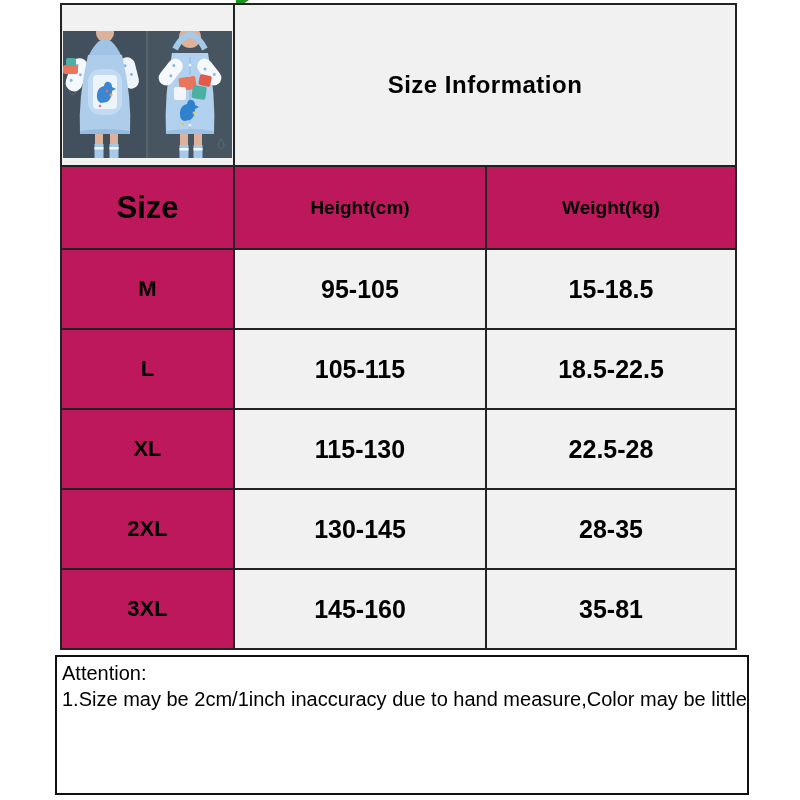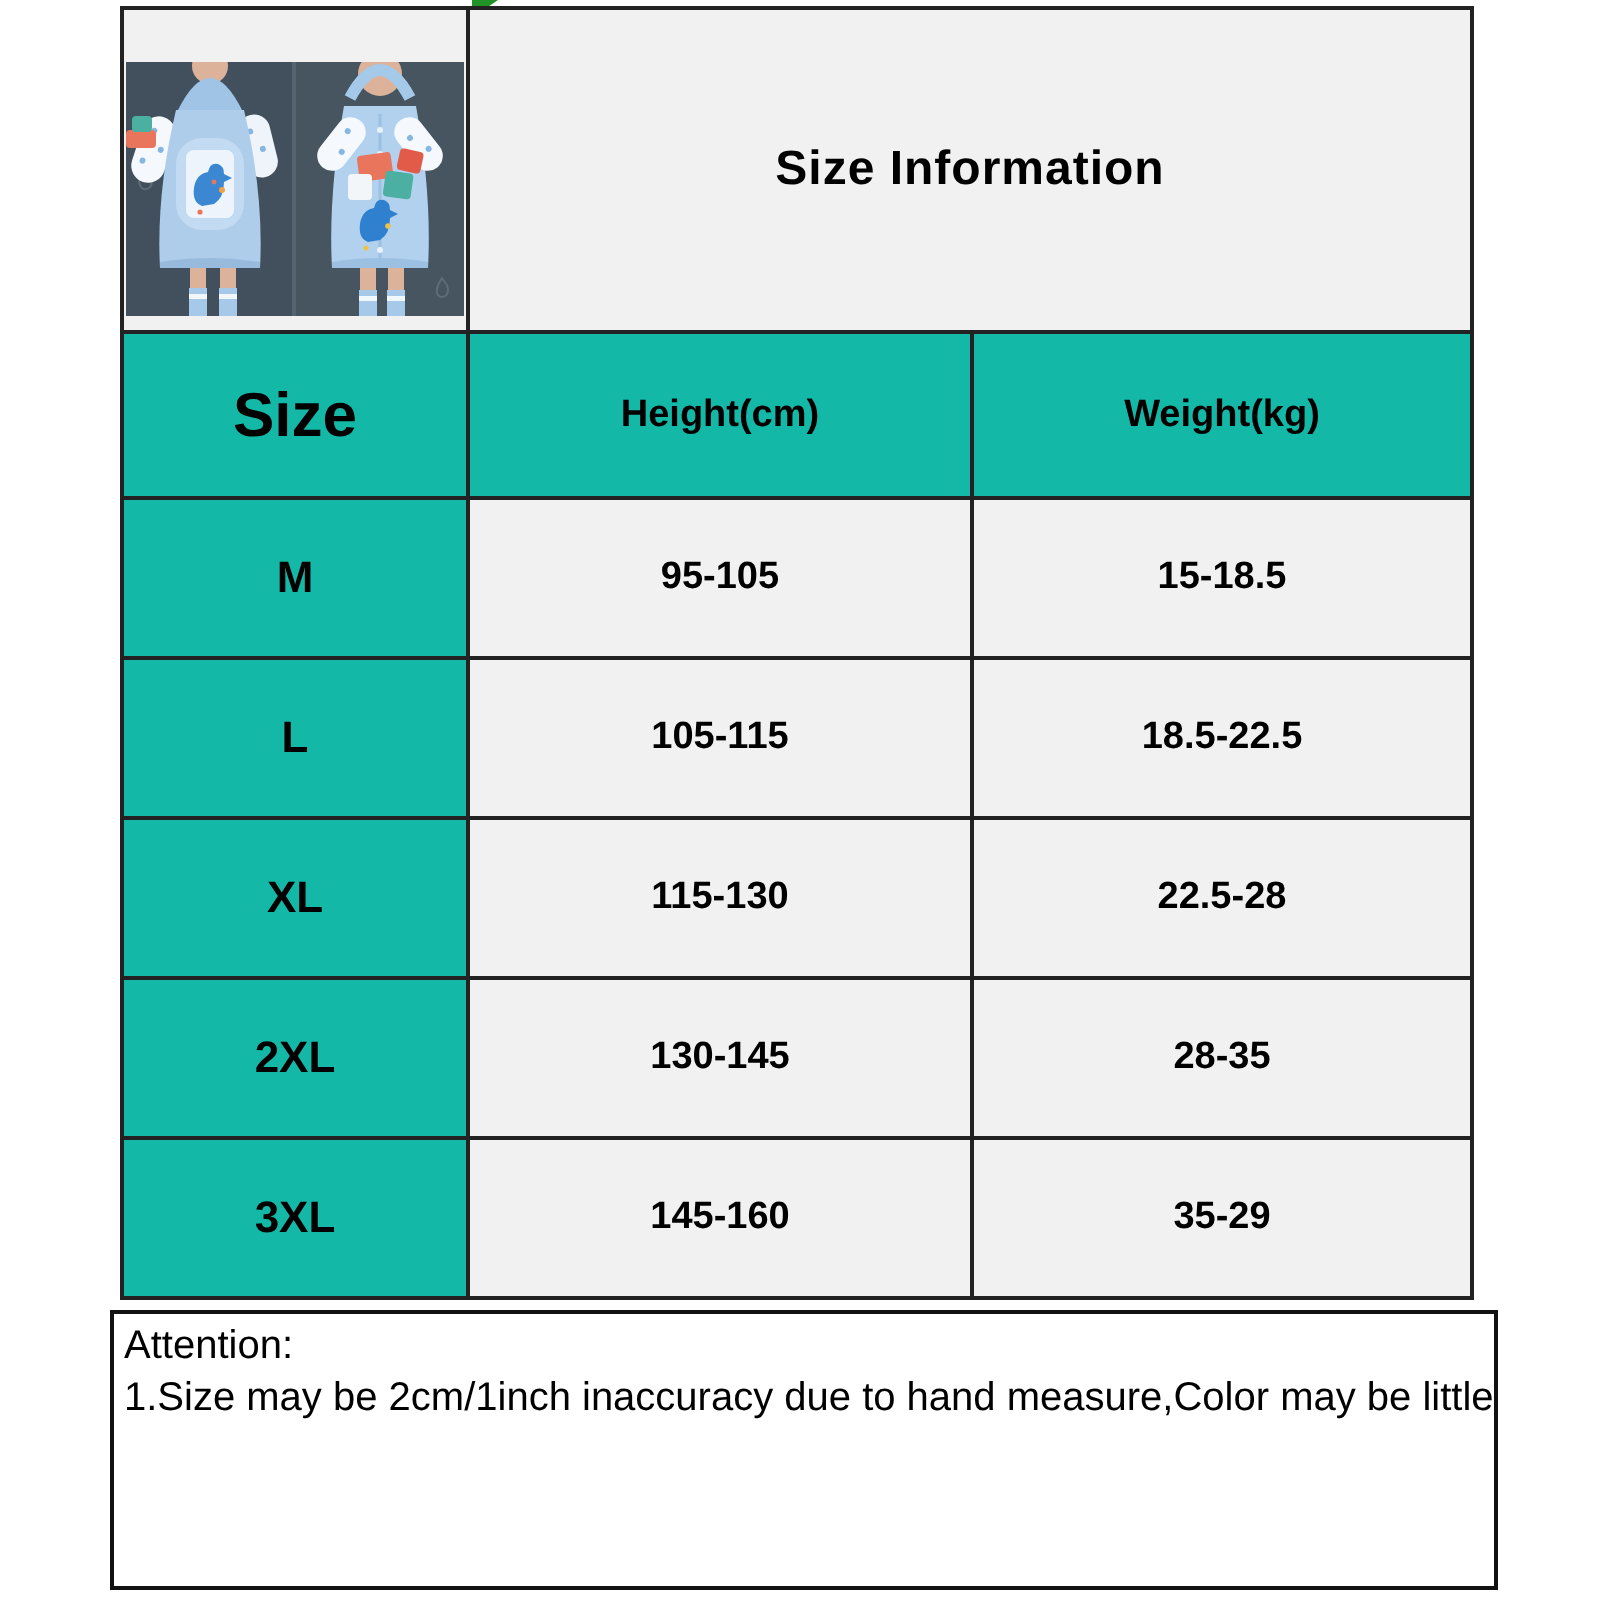--- a/index.html
+++ b/index.html
@@ -30,41 +30,41 @@
     border: 2px solid #222222;
     text-align: center;
     vertical-align: middle;
     padding: 0;
     overflow: hidden;
   }
   .col-size   { width: 173px; }
   .col-height { width: 252px; }
   .col-weight { width: 250px; }
 
-  .cell-gray  { background: #14b8a6; }
+  .cell-gray  { background: #be185d; }
   .cell-light { background: #f1f1f1; }
 
   .photo-cell {
     height: 160px;
     vertical-align: top;
   }
   .title-cell {
     font-size: 24px;
     font-weight: bold;
     letter-spacing: 0.5px;
   }
   .head-row th {
     height: 81px;
     font-weight: bold;
   }
   .head-size-label { font-size: 31px; }
   .head-col-label  { font-size: 19px; margin-top: 40px; }
   .data-row td { height: 78px; }
   .size-label  { font-size: 22px; font-weight: bold; }
-  .data-value  { font-size: 19px; font-weight: bold; }
+  .data-value  { font-size: 25px; font-weight: bold; }
 
   
   .photo-box {
     margin: 18px 0 0 1px;
     width: 169px;
     height: 127px;
     position: relative;
   }
 
   
@@ -234,21 +234,21 @@
         <td class="cell-light data-value">22.5-28</td>
       </tr>
       <tr class="data-row">
         <td class="cell-gray size-label">2XL</td>
         <td class="cell-light data-value">130-145</td>
         <td class="cell-light data-value">28-35</td>
       </tr>
       <tr class="data-row">
         <td class="cell-gray size-label">3XL</td>
         <td class="cell-light data-value">145-160</td>
-        <td class="cell-light data-value">35-29</td>
+        <td class="cell-light data-value">35-81</td>
       </tr>
     </tbody>
   </table>
 
   <div class="attention-box">
     <div class="note-line">Attention:</div>
     <div class="note-line">1.Size may be 2cm/1inch inaccuracy due to hand measure,Color may be little</div>
   </div>
 
 </div>

